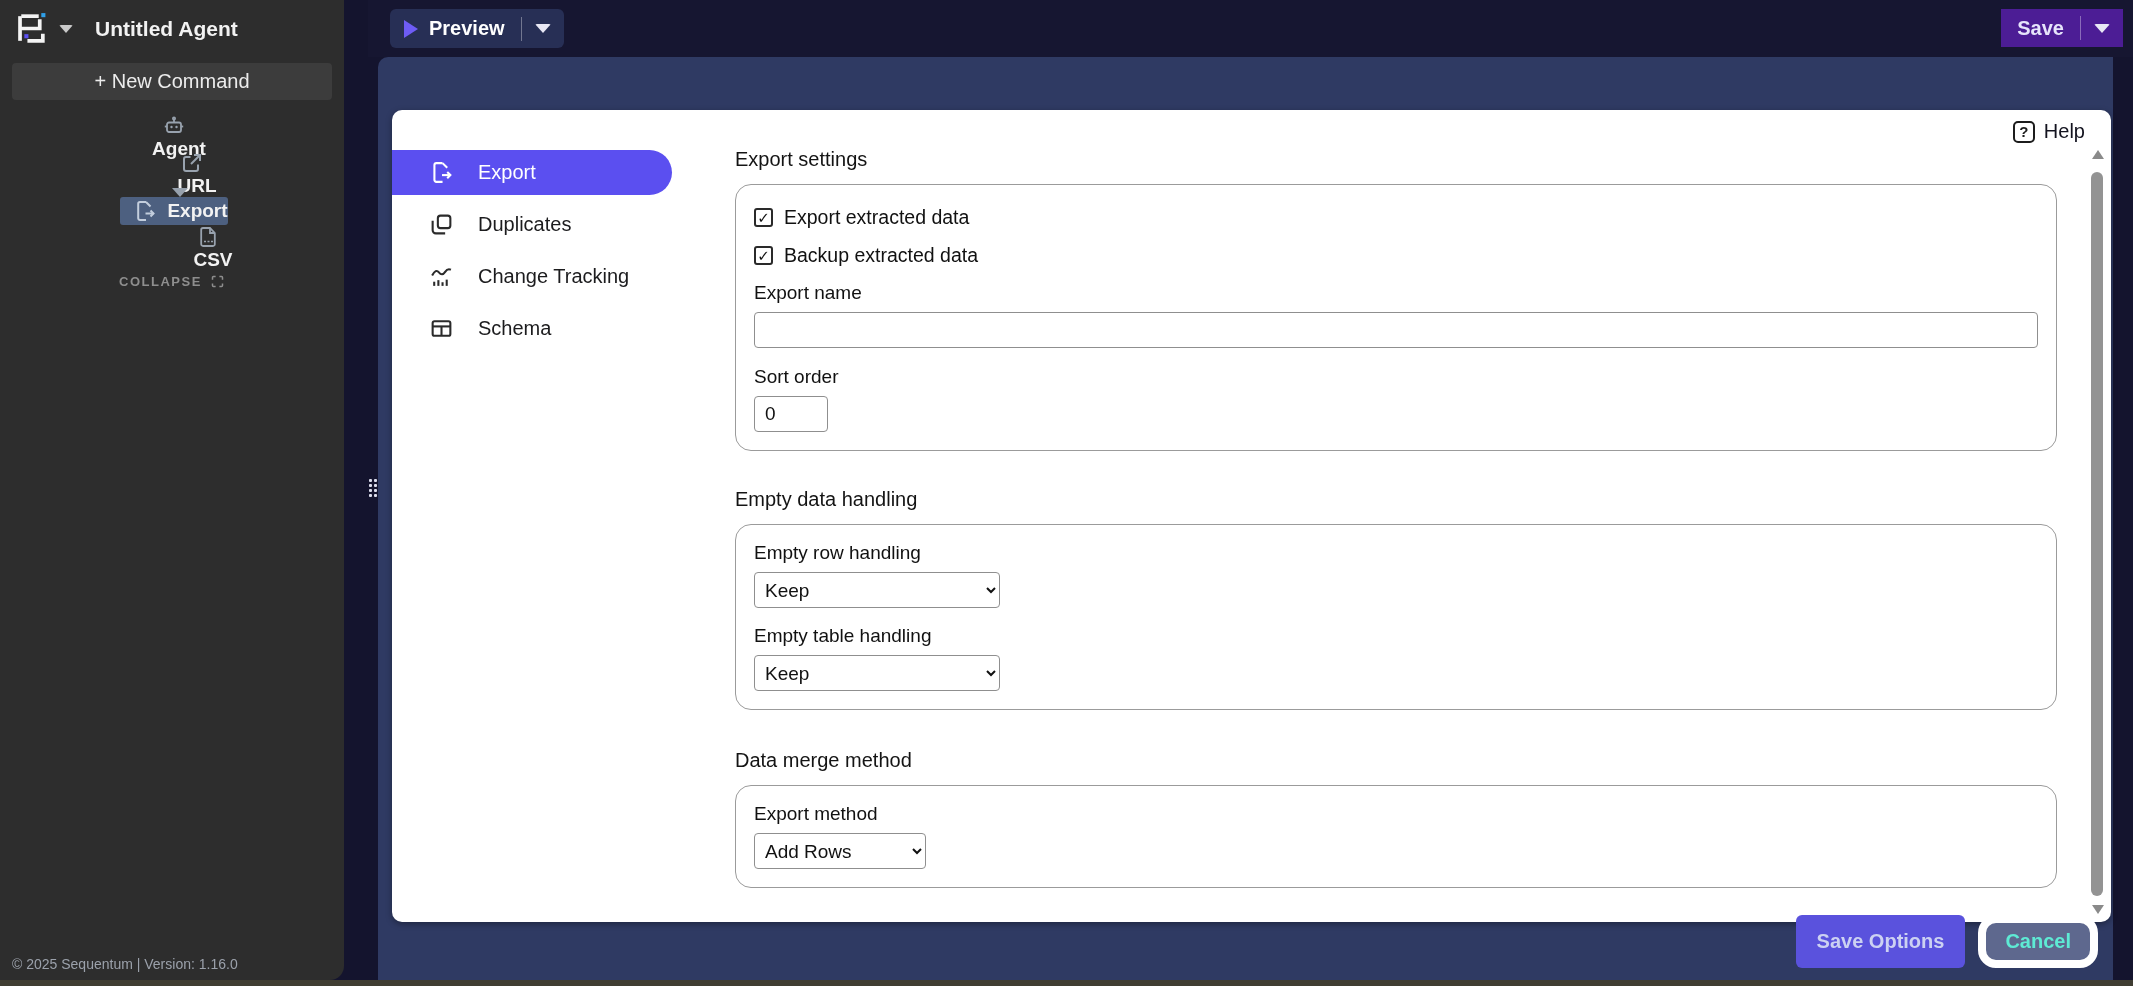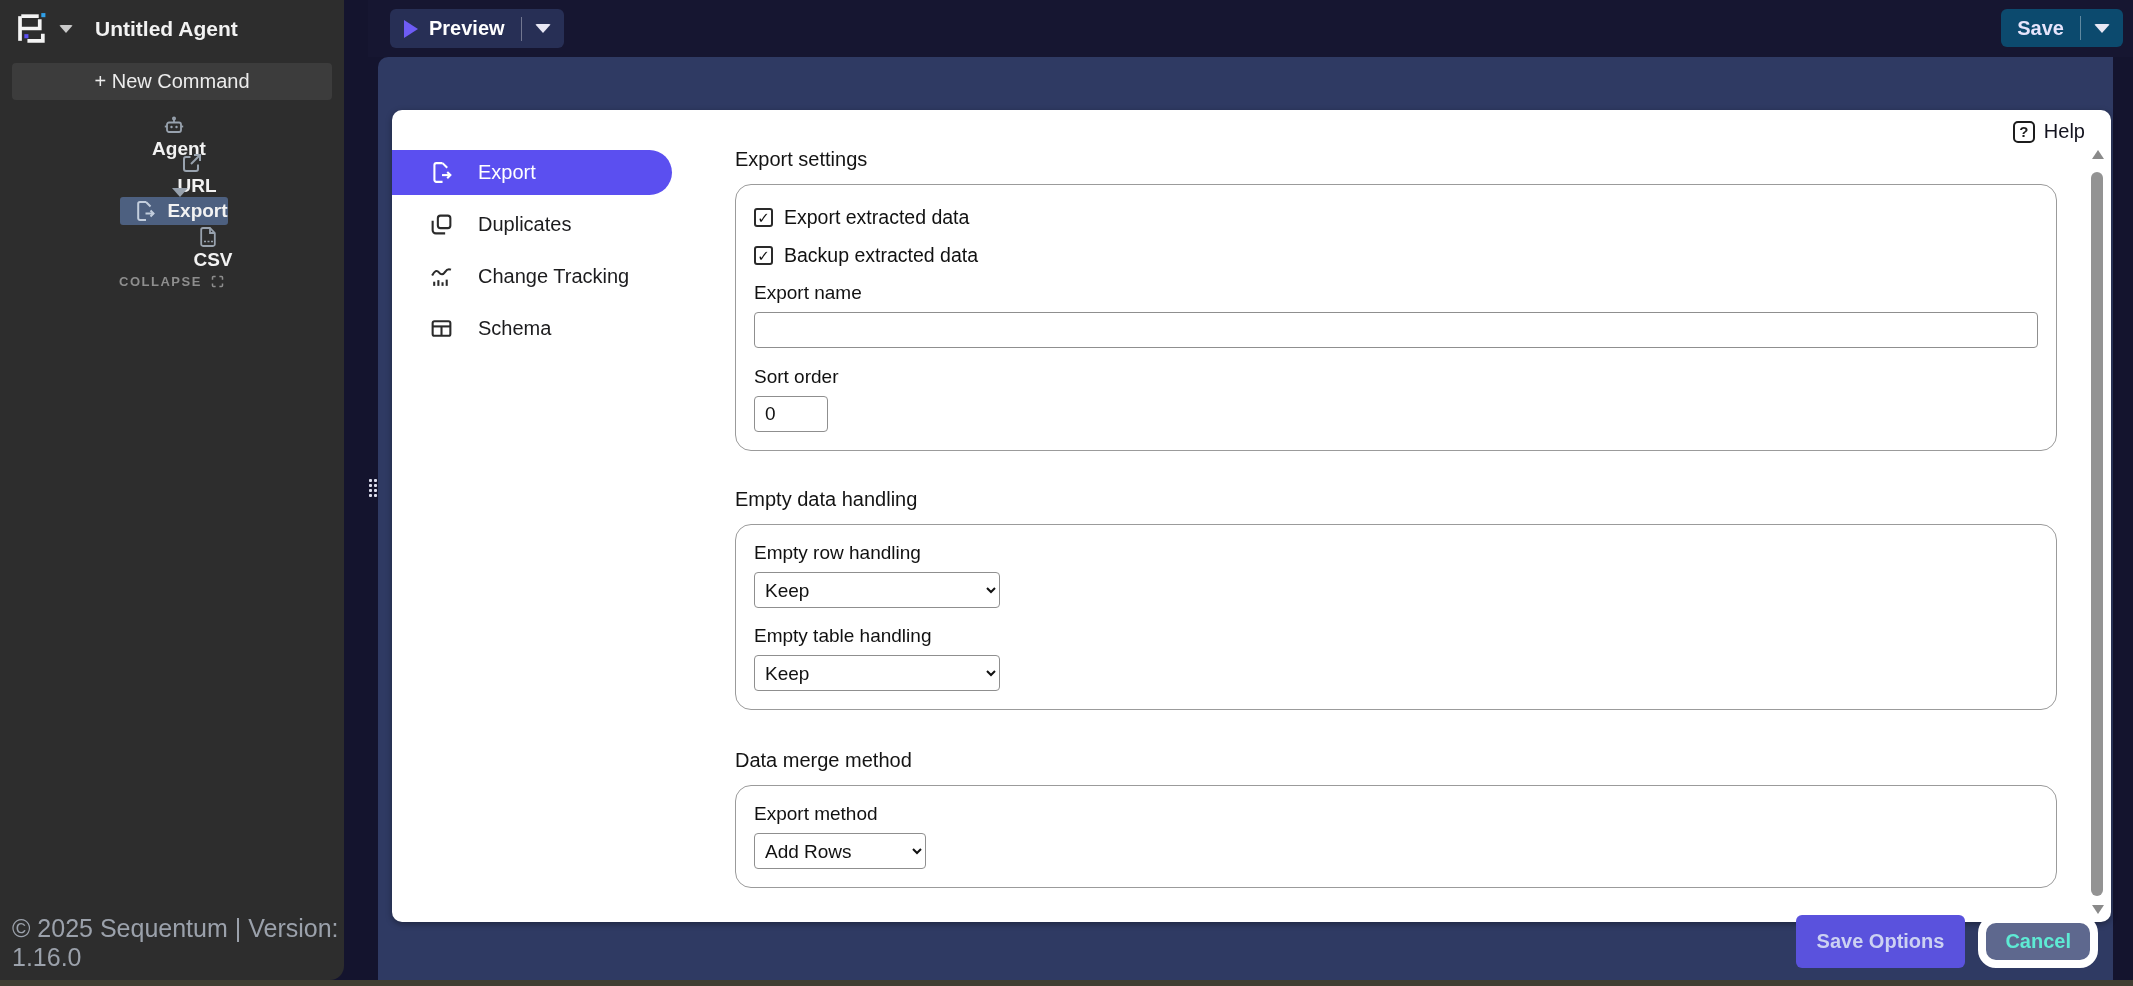--- a/index.html
+++ b/index.html
@@ -27,21 +27,21 @@
   .tree-caret{width:0;height:0;border-left:8px solid transparent;border-right:8px solid transparent;
               border-top:9px solid #97a1ad;margin-left:16px;flex:0 0 auto;}
   .tree-sel{flex:1;height:33px;margin-left:9px;margin-right:5px;background:#4d6080;border-radius:3px;
             display:flex;align-items:center;padding-left:13px;}
   .tree-sel .tree-icon{color:#c3cedd;}
   .row-csv{padding-left:82px;}
   .collapse-row{height:30px;display:flex;align-items:center;justify-content:center;color:#8e8e8e;
                 font-size:13px;font-weight:700;letter-spacing:1.5px;cursor:pointer;margin-top:4px;}
   .collapse-icon{display:inline-flex;width:15px;height:15px;margin-left:8px;color:#8e8e8e;}
   .collapse-icon svg{width:100%;height:100%;}
-  .sidebar-footer{position:absolute;left:12px;bottom:8px;color:#9ba1ab;font-size:25px;}
+  .sidebar-footer{position:absolute;left:12px;bottom:8px;color:#9ba1ab;font-size:14px;}
 
   
   .main{position:absolute;left:368px;top:0;right:0;bottom:0;background:#14142e;}
   .topbar{position:absolute;left:0;top:0;right:0;height:57px;background:#161631;}
 
   .preview-btn{position:absolute;left:22px;top:9px;height:39px;background:#272f55;border-radius:6px;
                display:flex;align-items:center;color:#fff;cursor:pointer;}
   .preview-main{display:flex;align-items:center;padding:0 16px 0 14px;height:100%;}
   .play-icon{width:0;height:0;border-top:9px solid transparent;border-bottom:9px solid transparent;
              border-left:14px solid #6e5cf5;margin-right:11px;}
@@ -50,21 +50,21 @@
   .caret-box{padding:0 13px;height:100%;display:flex;align-items:center;}
   .caret-down{width:0;height:0;border-left:8px solid transparent;border-right:8px solid transparent;
               border-top:9px solid #e8e8f5;border-radius:2px;}
 
   .tabs{position:absolute;left:762px;top:3px;height:54px;display:flex;gap:9px;}
   .tab{height:54px;display:flex;align-items:center;padding:0 27px;font-size:20px;font-weight:500;
        border-radius:9px 9px 0 0;cursor:pointer;}
   .tab.active{background:#3c497a;color:#ffffff;}
   .tab.inactive{background:#21274b;color:#d9dce9;}
 
-  .save-btn{position:absolute;right:10px;top:9px;height:38px;background:#0c4a6e;border-radius:6px;
+  .save-btn{position:absolute;right:10px;top:9px;height:38px;background:#4c1d95;border-radius:0;
             display:flex;align-items:center;color:#e6e4fb;cursor:pointer;}
   .save-main{padding:0 16px;font-size:20px;font-weight:600;height:100%;display:flex;align-items:center;}
 
   .region{position:absolute;left:10px;top:57px;right:20px;bottom:6px;background:#2f3a63;
           border-top-left-radius:10px;}
   .grip{position:absolute;left:1px;top:479px;display:grid;grid-template-columns:repeat(2,3px);
         grid-auto-rows:3px;gap:2px;z-index:4;cursor:col-resize;}
   .grip span{background:#dcdeee;border-radius:1px;}
 
   

